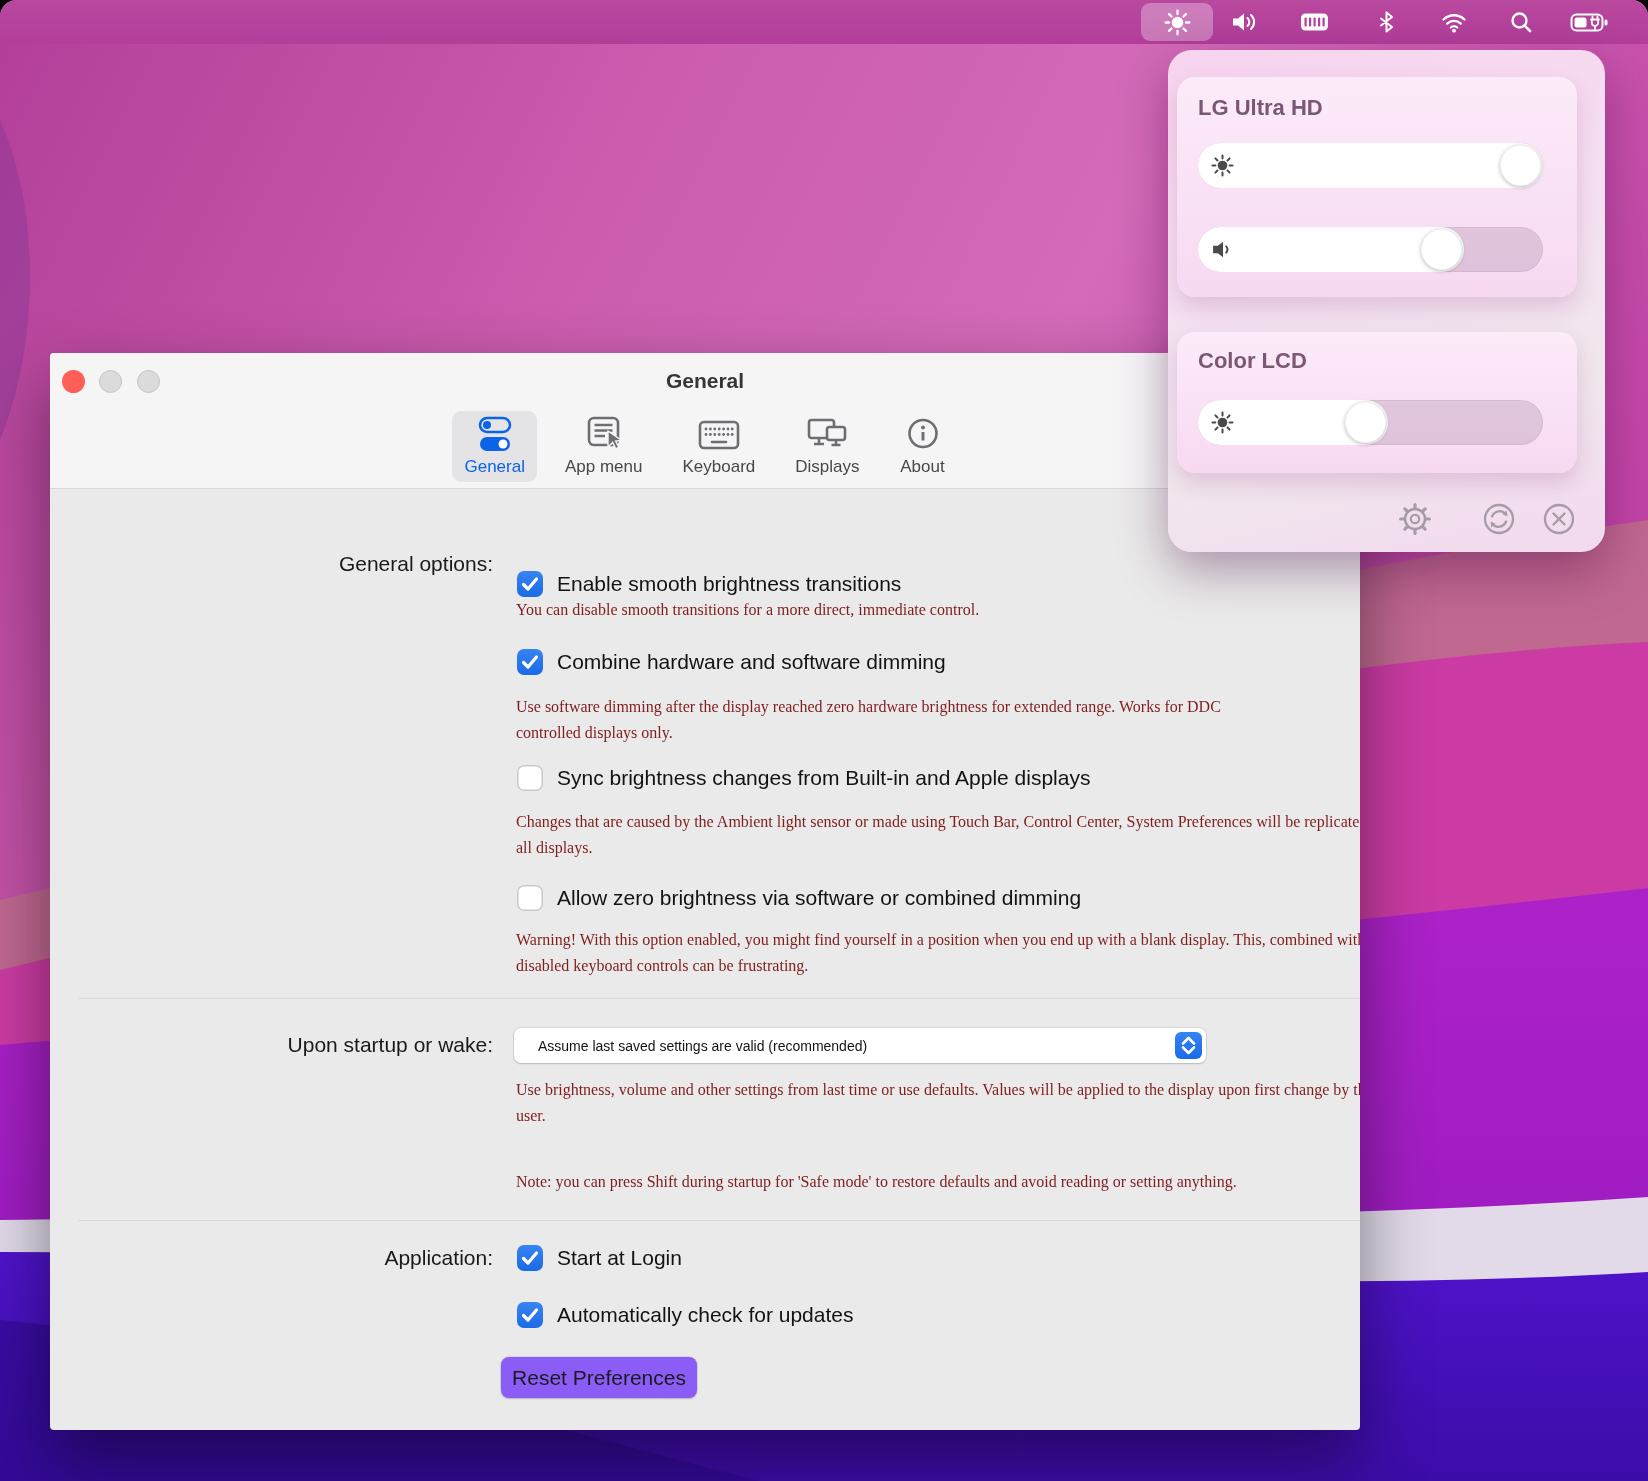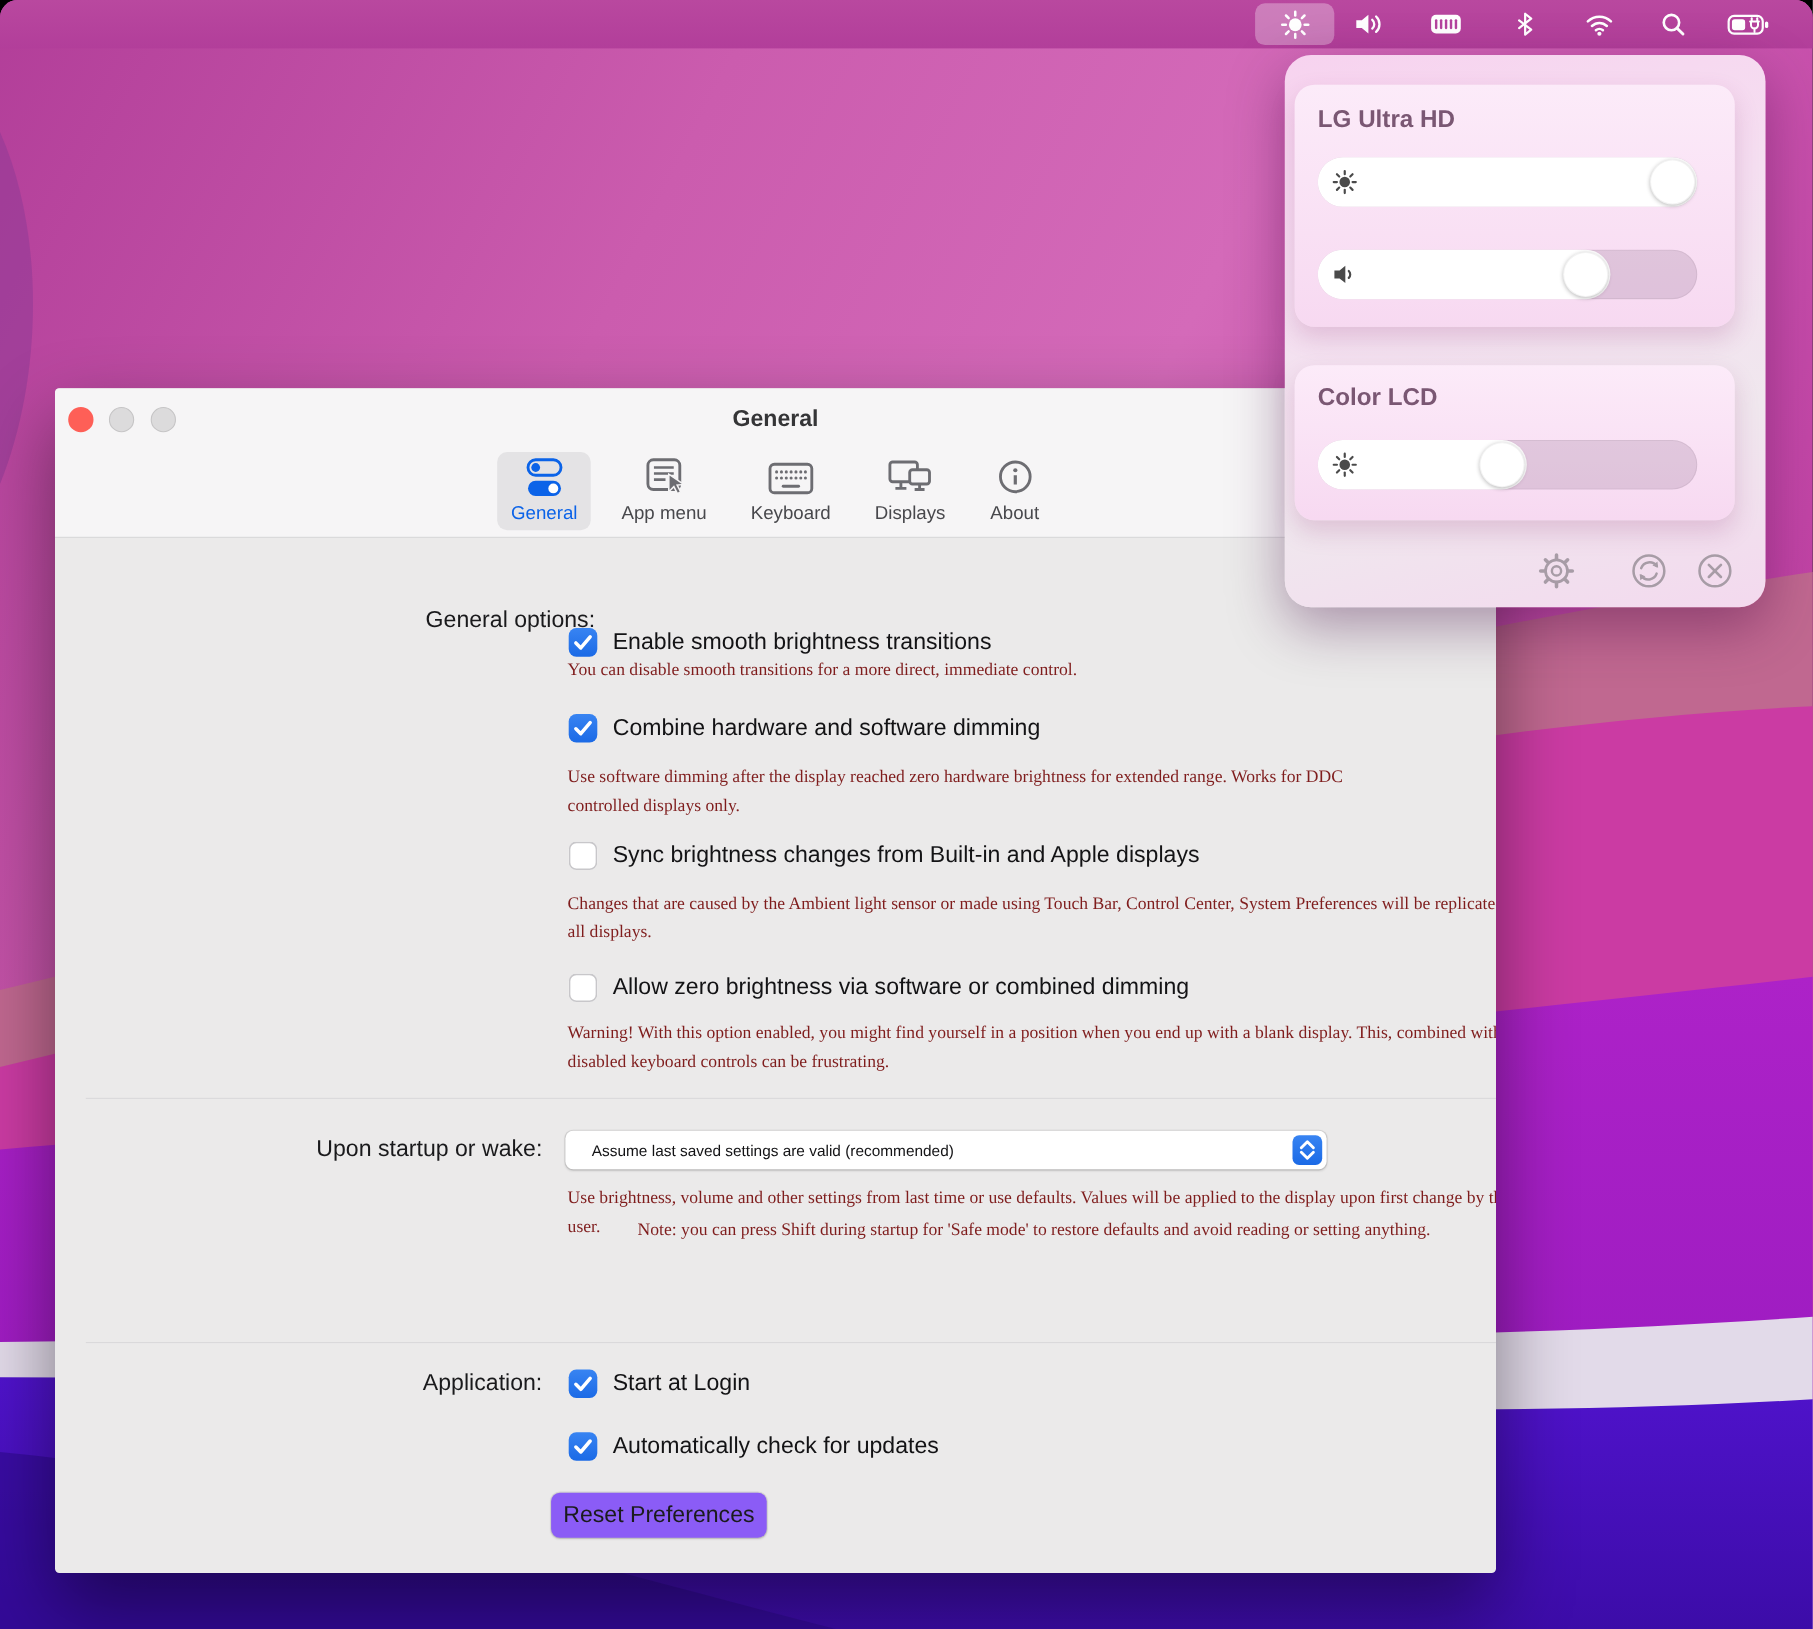--- a/index.html
+++ b/index.html
@@ -55,32 +55,32 @@
   .checkbox{width:26px;height:26px;border-radius:7px;background:#fff;box-shadow:inset 0 0 0 1.5px #c8c7ca;position:relative;flex:0 0 auto;}
   .checkbox svg{display:none;position:absolute;inset:0;}
   .checkbox.checked{background:linear-gradient(180deg,#3884f2,#1b6ae6);box-shadow:none;}
   .checkbox.checked svg{display:block;}
   .desc{position:absolute;left:466px;font-size:16px;line-height:26px;color:#7f1d1d;font-family:Liberation Serif, serif;}
   .d1{top:244px;white-space:nowrap;}
   .d2{top:341px;width:766px;}
   .d3{top:456px;width:872px;}
   .d4{top:574px;width:892px;}
   .d5{top:724px;width:870px;}
-  .d6{top:753px;width:848px;text-align:center;}
+  .d6{top:816px;width:848px;}
   .sep{position:absolute;left:28px;width:1368px;height:1px;background:#dad9db;}
   .dropdown{position:absolute;left:464px;top:675px;width:692px;height:35px;background:#fff;border-radius:7px;
     box-shadow:0 0 0 1px rgba(0,0,0,0.08),0 1px 2px rgba(0,0,0,0.14);display:flex;align-items:center;padding-left:24px;
     box-sizing:border-box;font-size:14px;color:#131315;}
   .stepper{position:absolute;right:4px;top:4px;width:27px;height:27px;border-radius:6px;
     background:linear-gradient(180deg,#3884f2,#1b6ae6);display:flex;align-items:center;justify-content:center;}
   .reset-btn{position:absolute;left:451px;top:1004px;width:196px;height:41px;background:#8b5cf6;border-radius:8px;
     box-shadow:0 0 0 1px rgba(0,0,0,0.07),0 1px 2px rgba(0,0,0,0.16);display:flex;align-items:center;justify-content:center;
     font-size:21px;color:#1b1b1d;}
   .r1{top:206px;margin-top:12px;} .r2{top:296px;} .r3{top:412px;} .r4{top:532px;} .r5{top:892px;} .r6{top:949px;}
-  .lab1{top:198px;padding-left:48px;} .lab2{top:679px;} .lab3{top:892px;}
+  .lab1{top:198px;} .lab2{top:679px;} .lab3{top:892px;}
 </style>
 </head>
 <body>
 
 <div class="screen">
 
   <svg class="wallpaper" width="1648" height="1481" viewBox="0 0 1648 1481">
     <defs>
       <linearGradient id="gBase" x1="0" y1="0" x2="1" y2="0.45">
         <stop offset="0" stop-color="#b23e99"></stop>

